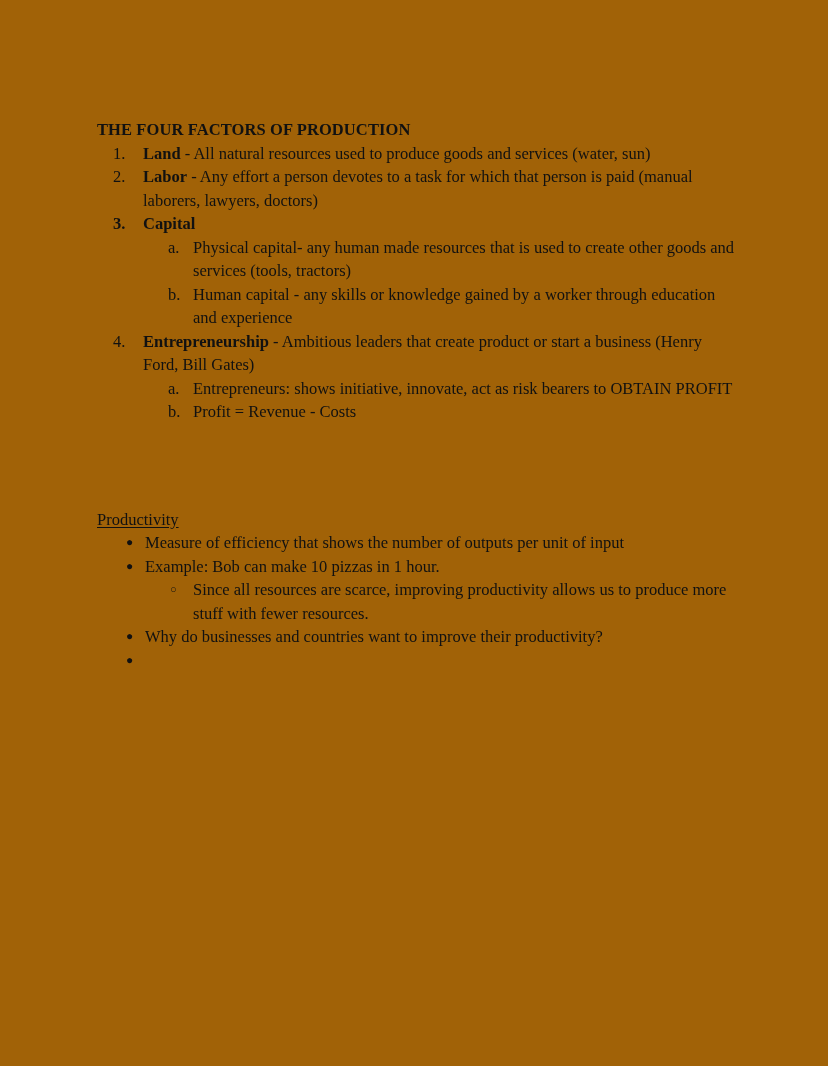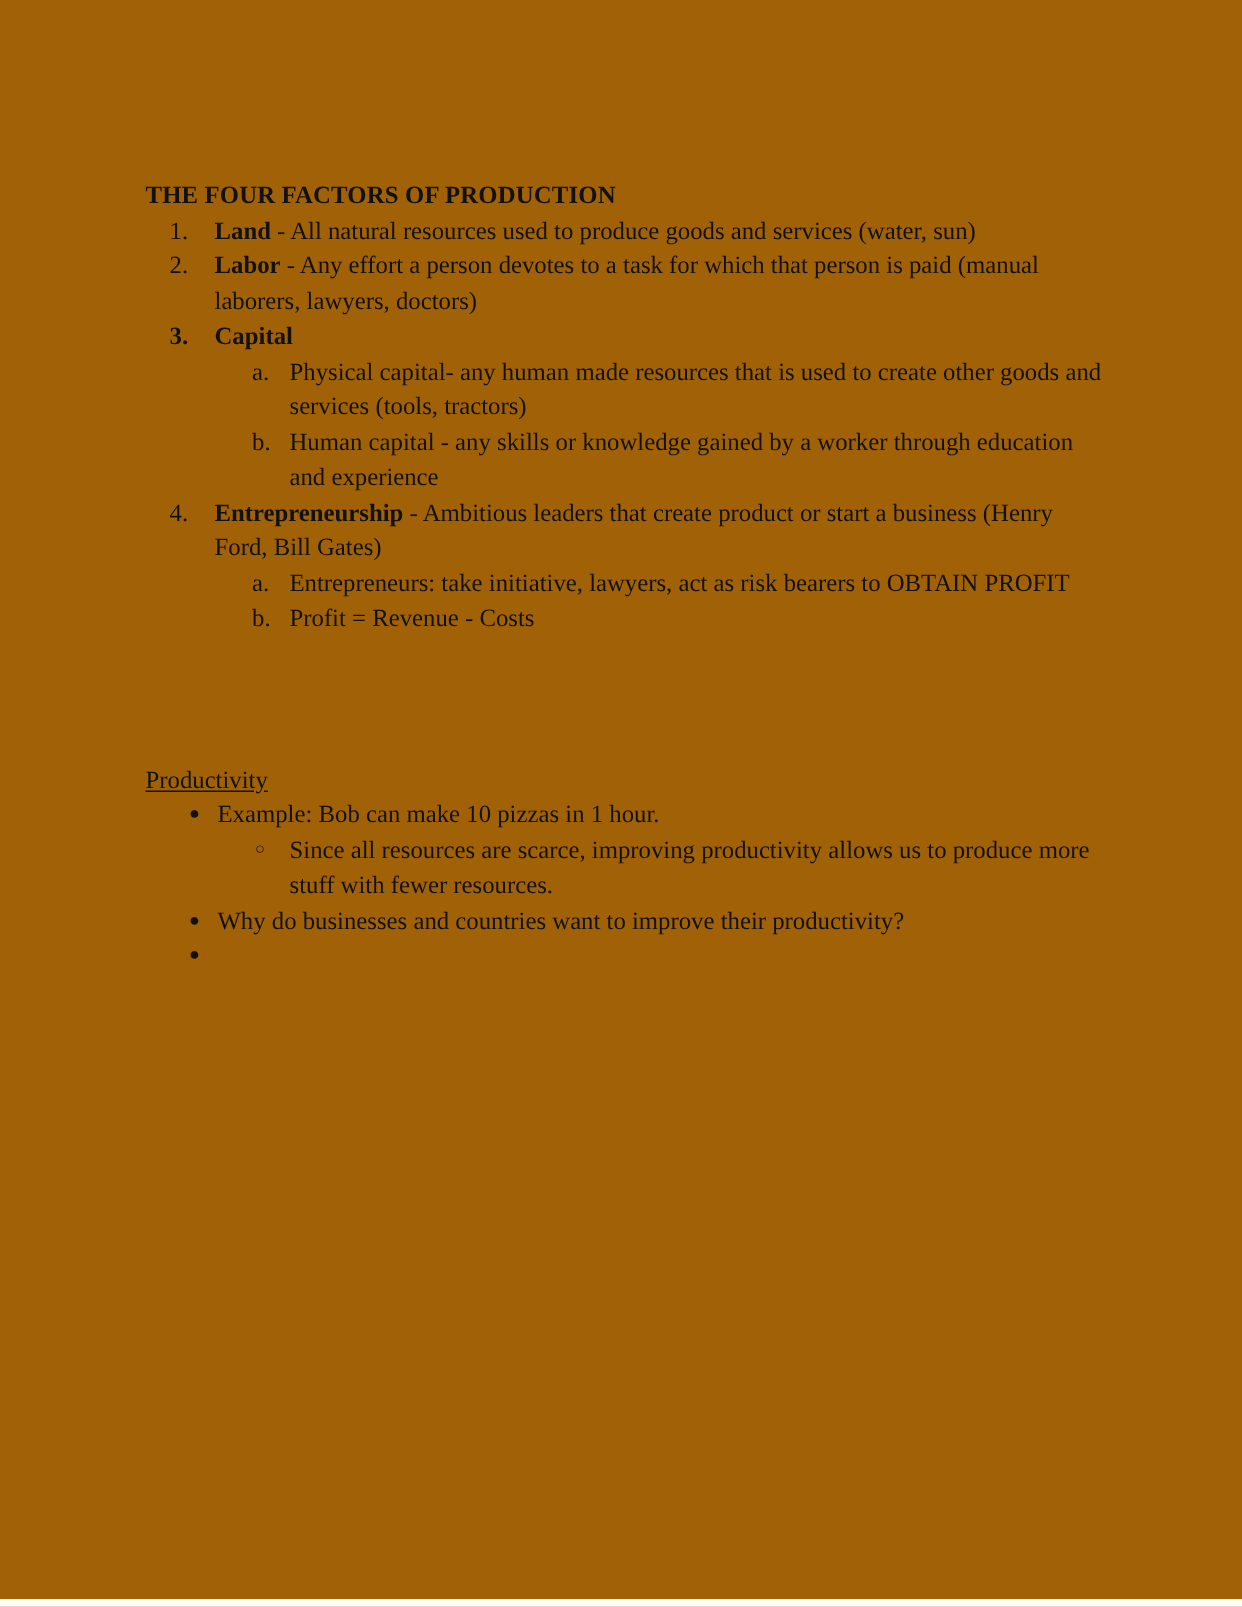--- a/index.html
+++ b/index.html
@@ -136,34 +136,38 @@
       <span class="row-text">Human capital - any skills or knowledge gained by a worker through education and experience</span>
     </div>
 
     <div class="row lvl1">
       <span class="marker">4.</span>
       <span class="row-text"><b>Entrepreneurship</b><span> - Ambitious leaders that create product or start a business (Henry Ford, Bill Gates)</span></span>
     </div>
 
     <div class="row lvl2">
       <span class="marker">a.</span>
-      <span class="row-text">Entrepreneurs: take initiative, lawyers, act as risk bearers to OBTAIN PROFIT</span>
+      <span class="row-text">Entrepreneurs: shows initiative, innovate, act as risk bearers to OBTAIN PROFIT</span>
     </div>
 
     <div class="row lvl2">
       <span class="marker">b.</span>
       <span class="row-text">Profit = Revenue - Costs</span>
     </div>
 
     <div class="spacer-block"></div>
 
     <div>
       <h2 class="section-heading">Productivity</h2>
     </div>
 
+    <div class="row blvl1">
+      <span class="marker bullet-filled"></span>
+      <span class="row-text">Measure of efficiency that shows the number of outputs per unit of input</span>
+    </div>
 
     <div class="row blvl1">
       <span class="marker bullet-filled"></span>
       <span class="row-text">Example: Bob can make 10 pizzas in 1 hour.</span>
     </div>
 
     <div class="row blvl2">
       <span class="marker bullet-hollow"></span>
       <span class="row-text">Since all resources are scarce, improving productivity allows us to produce more stuff with fewer resources.</span>
     </div>

